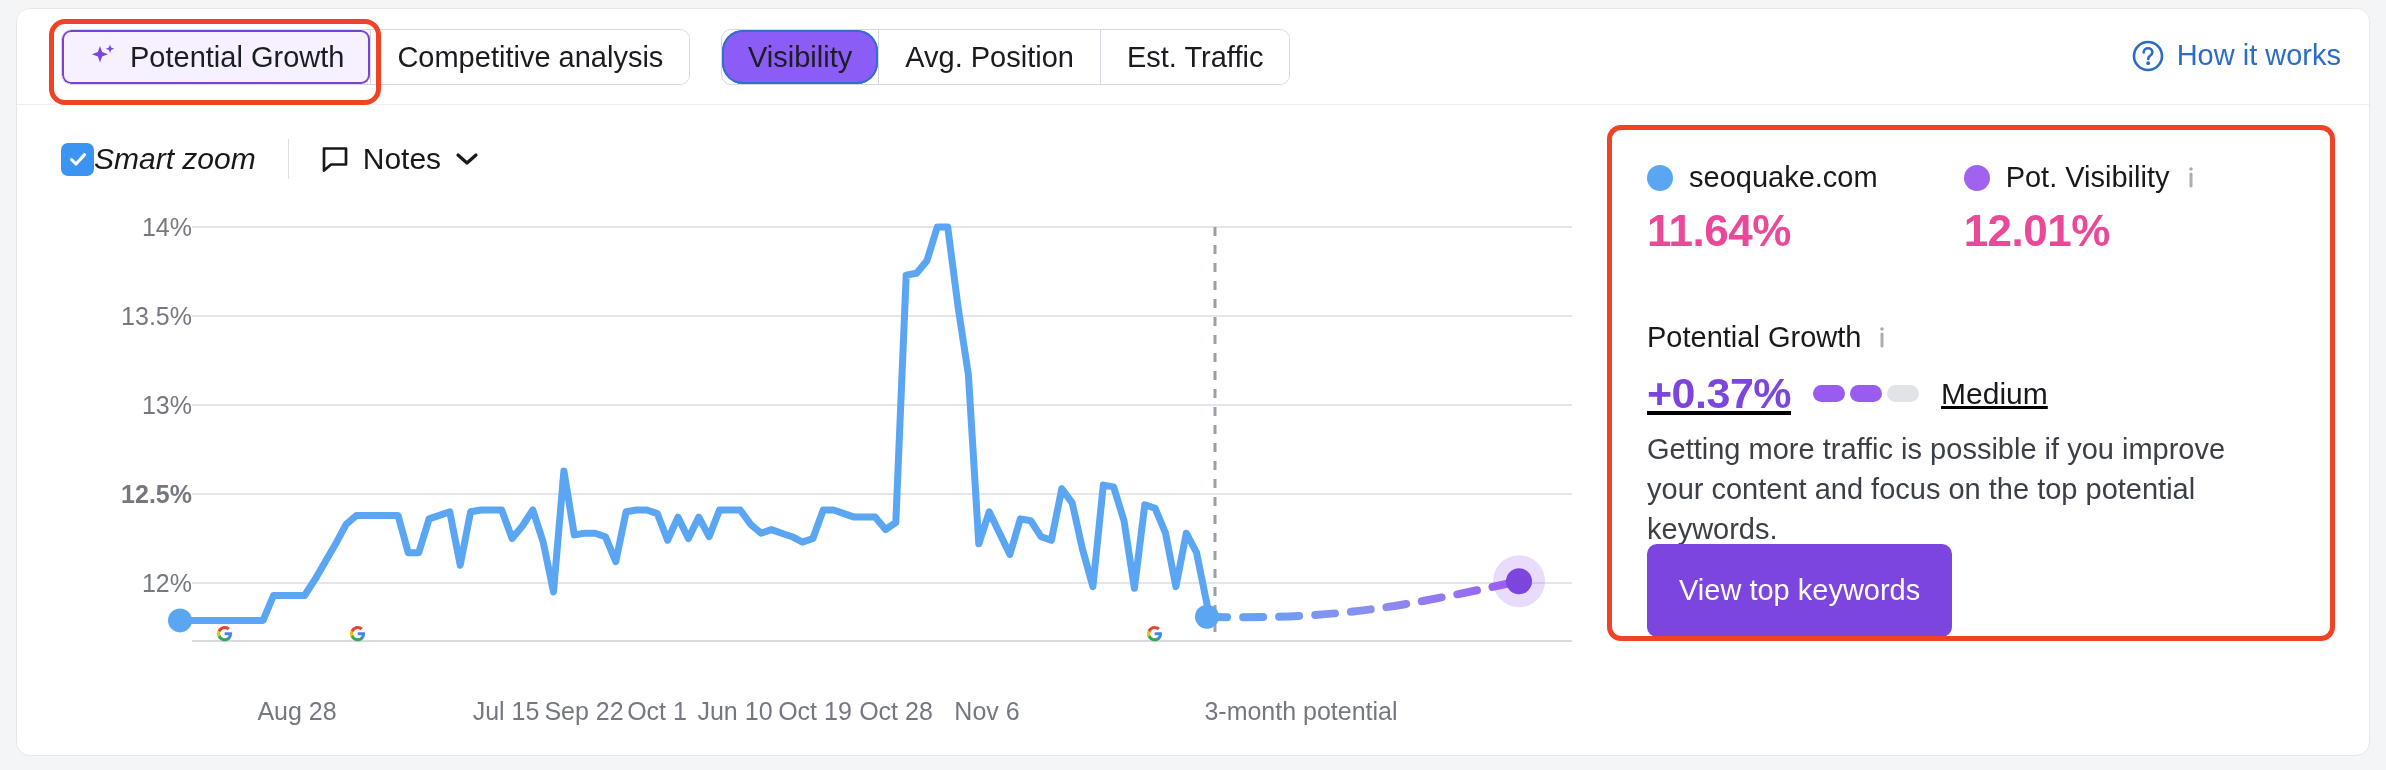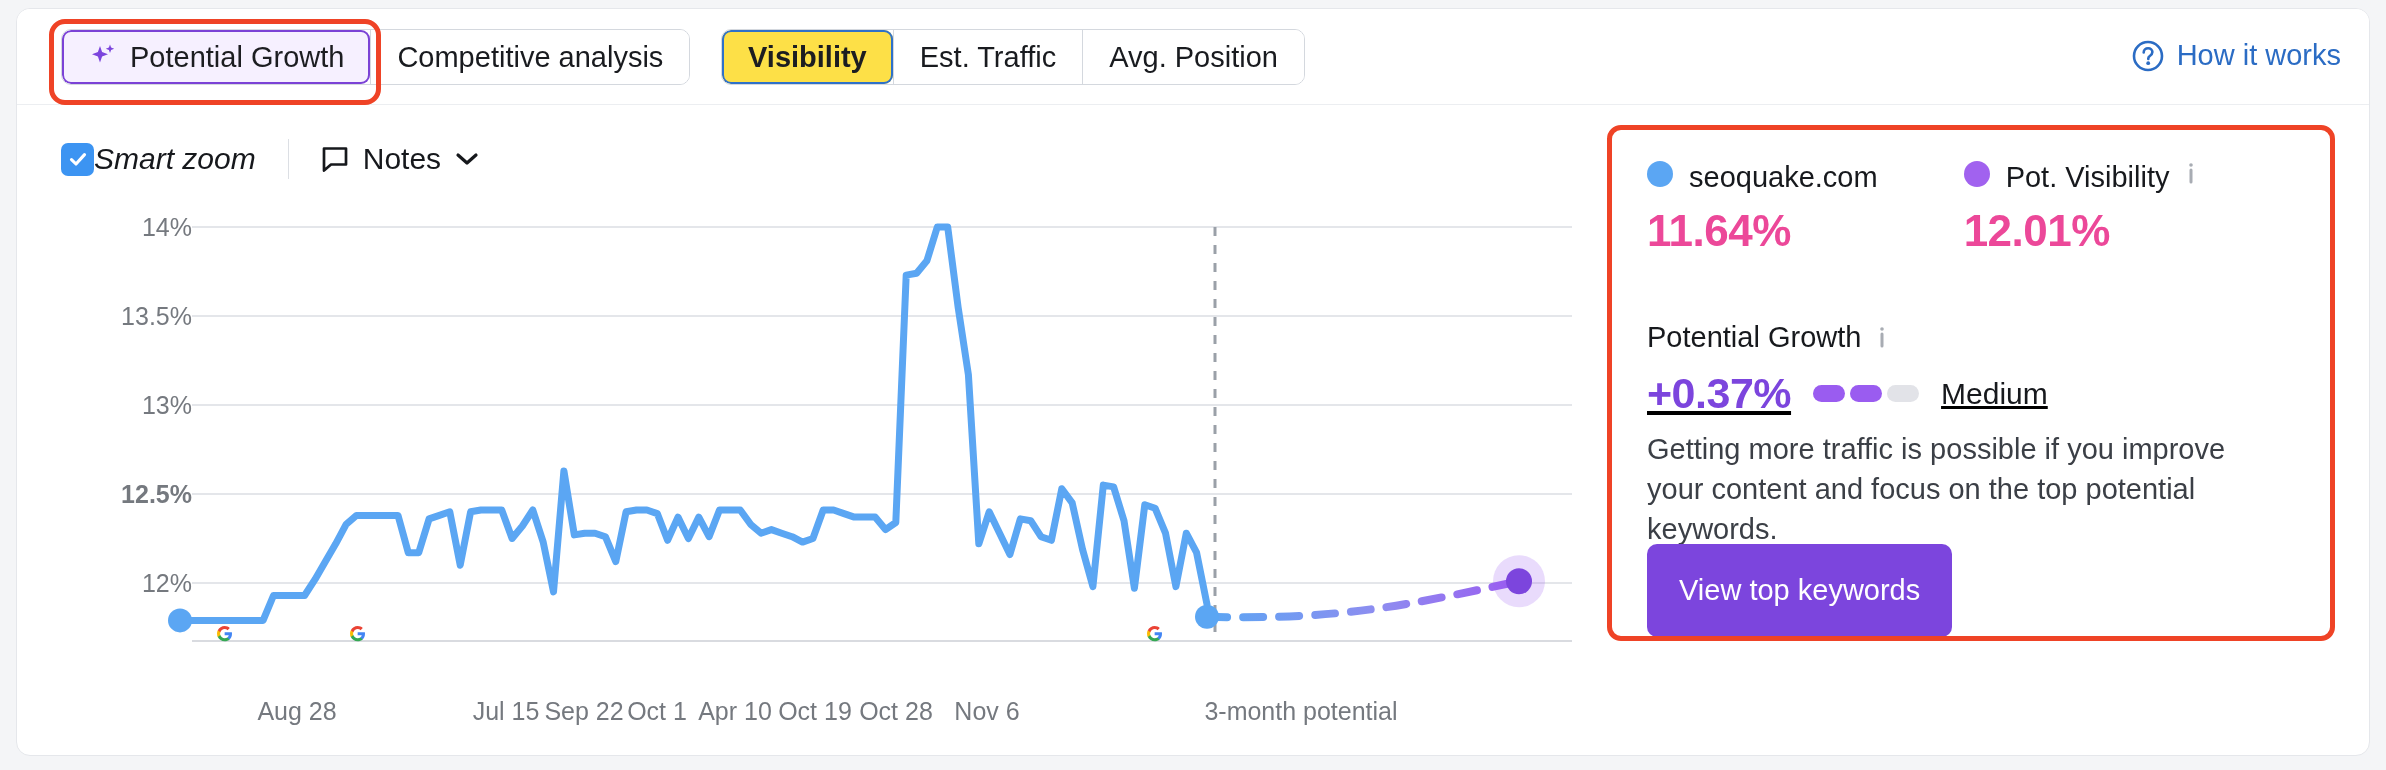--- a/index.html
+++ b/index.html
@@ -30,22 +30,22 @@
     padding:0 26px;font-size:29px;color:#191b1f;background:#fff;
     border:none;cursor:pointer;box-sizing:border-box;white-space:nowrap;
     font-family:"Liberation Sans", sans-serif;
   }
   .seg-btn + .seg-btn{border-left:1px solid #d4d8de;}
   .seg-btn.purple-active{
     background:#f6f0ff;color:#1c1d21;
     box-shadow:inset 0 0 0 2px #7b42d6;border-radius:9px;
   }
   .seg-btn.blue-active{
-    background:#fde047;color:#1c1d21;
-    box-shadow:inset 0 0 0 2px #2f71c9;border-radius:9px;font-weight:bold;
+    background:#8b5cf6;color:#1c1d21;
+    box-shadow:inset 0 0 0 2px #2f71c9;border-radius:21px;
   }
   .group-a{left:44px;top:20px;}
   .group-b{left:704px;top:20px;}
 
   .sparkle{display:inline-block;width:30px;height:30px;position:relative;flex:0 0 auto;}
 
   .redring{
     position:absolute;border:5px solid #ef4326;border-radius:16px;pointer-events:none;
   }
   .ring-tab{left:32px;top:10px;width:322px;height:76px;}
@@ -83,21 +83,21 @@
     font-size:25px;color:#75797f;white-space:nowrap;top:688px;
   }
 
   
   .panel{
     position:absolute;left:1604px;top:130px;width:690px;height:478px;
     box-sizing:border-box;padding:0;
   }
   .legend-row{position:absolute;left:26px;top:22px;display:flex;gap:86px;}
   .leg{display:flex;flex-direction:column;}
-  .leg-top{display:flex;align-items:flex-start;gap:16px;}
+  .leg-top{display:flex;align-items:center;gap:16px;}
   .dot{width:26px;height:26px;border-radius:50%;flex:0 0 auto;}
   .leg-name{font-size:29px;color:#17191d;white-space:nowrap;}
   .leg-val{font-size:44px;font-weight:bold;color:#ec4899;margin-top:12px;letter-spacing:-0.5px;}
   .i-ico{width:10px;height:26px;flex:0 0 auto;}
 
   .pg-title{position:absolute;left:26px;top:182px;display:flex;align-items:center;gap:16px;}
   .pg-title span{font-size:29px;color:#17191d;}
   .pg-row{position:absolute;left:26px;top:230px;display:flex;align-items:center;gap:22px;text-decoration:underline;}
   .pg-val{font-size:43px;font-weight:bold;color:#7c45dd;letter-spacing:-0.5px;}
   .segbar{display:flex;gap:5px;align-items:center;}
@@ -131,22 +131,22 @@
             <path d="M22 2.5 L23.1 5.6 L26.2 6.8 L23.1 8 L22 11 L20.9 8 L17.8 6.8 L20.9 5.6 Z" fill="#7c45dd"></path>
           </svg>
         </span>
         <span>Potential Growth</span>
       </button>
       <button class="seg-btn">Competitive analysis</button>
     </div>
 
     <div class="seg-group group-b">
       <button class="seg-btn blue-active">Visibility</button>
+      <button class="seg-btn">Avg. Position</button>
       <button class="seg-btn">Est. Traffic</button>
-      <button class="seg-btn">Avg. Position</button>
     </div>
 
     <div class="howitworks">
       <span class="q-icon">
         <svg viewBox="0 0 32 32" width="32" height="32">
           <circle cx="16" cy="16" r="14" fill="none" stroke="#2b6cc4" stroke-width="2.6"></circle>
           <path d="M11.7 12.4c0-2.4 1.9-4.1 4.4-4.1 2.5 0 4.3 1.6 4.3 3.8 0 1.9-1.1 2.9-2.6 3.9-1.1.8-1.5 1.3-1.5 2.4v.6" fill="none" stroke="#2b6cc4" stroke-width="2.6" stroke-linecap="round"></path>
           <circle cx="16.2" cy="23.2" r="1.9" fill="#2b6cc4"></circle>
         </svg>
       </span>
@@ -227,21 +227,21 @@
         <div class="ylab" style="top: 196px;">13%</div>
         <div class="ylab" style="top: 107px;">13.5%</div>
         <div class="ylab" style="top: 18px;">14%</div>
       </div>
   </div>
   <div id="xlabels">
       <div class="xlab" style="left: 280px;">Aug 28</div>
       <div class="xlab" style="left: 489px;">Jul 15</div>
       <div class="xlab" style="left: 567px;">Sep 22</div>
       <div class="xlab" style="left: 640px;">Oct 1</div>
-      <div class="xlab" style="left: 718px;">Apr 10</div>
+      <div class="xlab" style="left: 718px;">Jun 10</div>
       <div class="xlab" style="left: 798px;">Oct 19</div>
       <div class="xlab" style="left: 879px;">Oct 28</div>
       <div class="xlab" style="left: 970px;">Nov 6</div>
       <div class="xlab" style="left: 1284px;">3-month potential</div>
     </div>
 
   <div class="panel">
 
     <div class="legend-row">
       <div class="leg">

